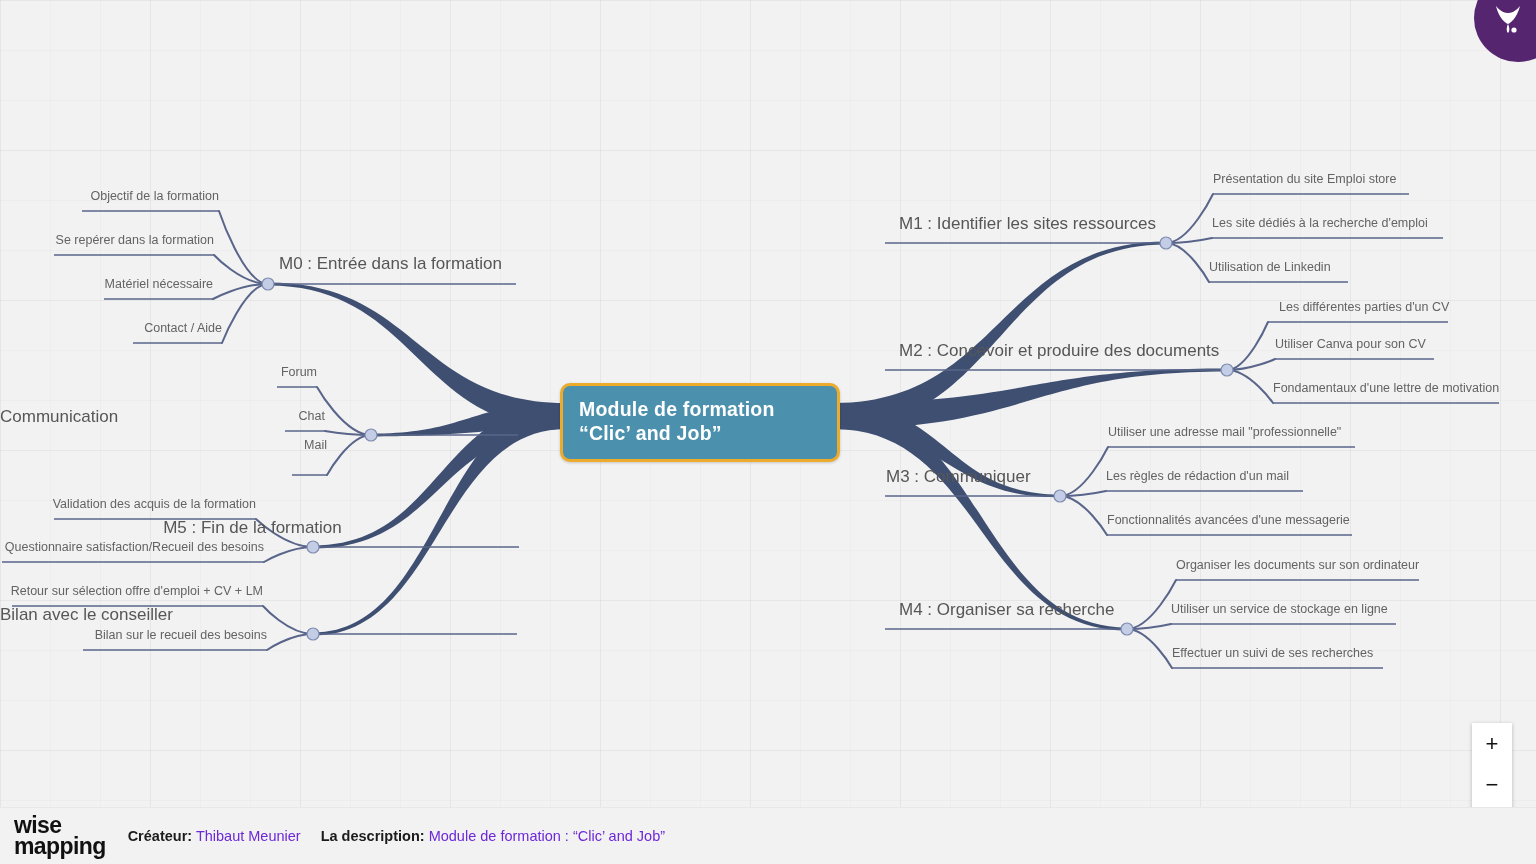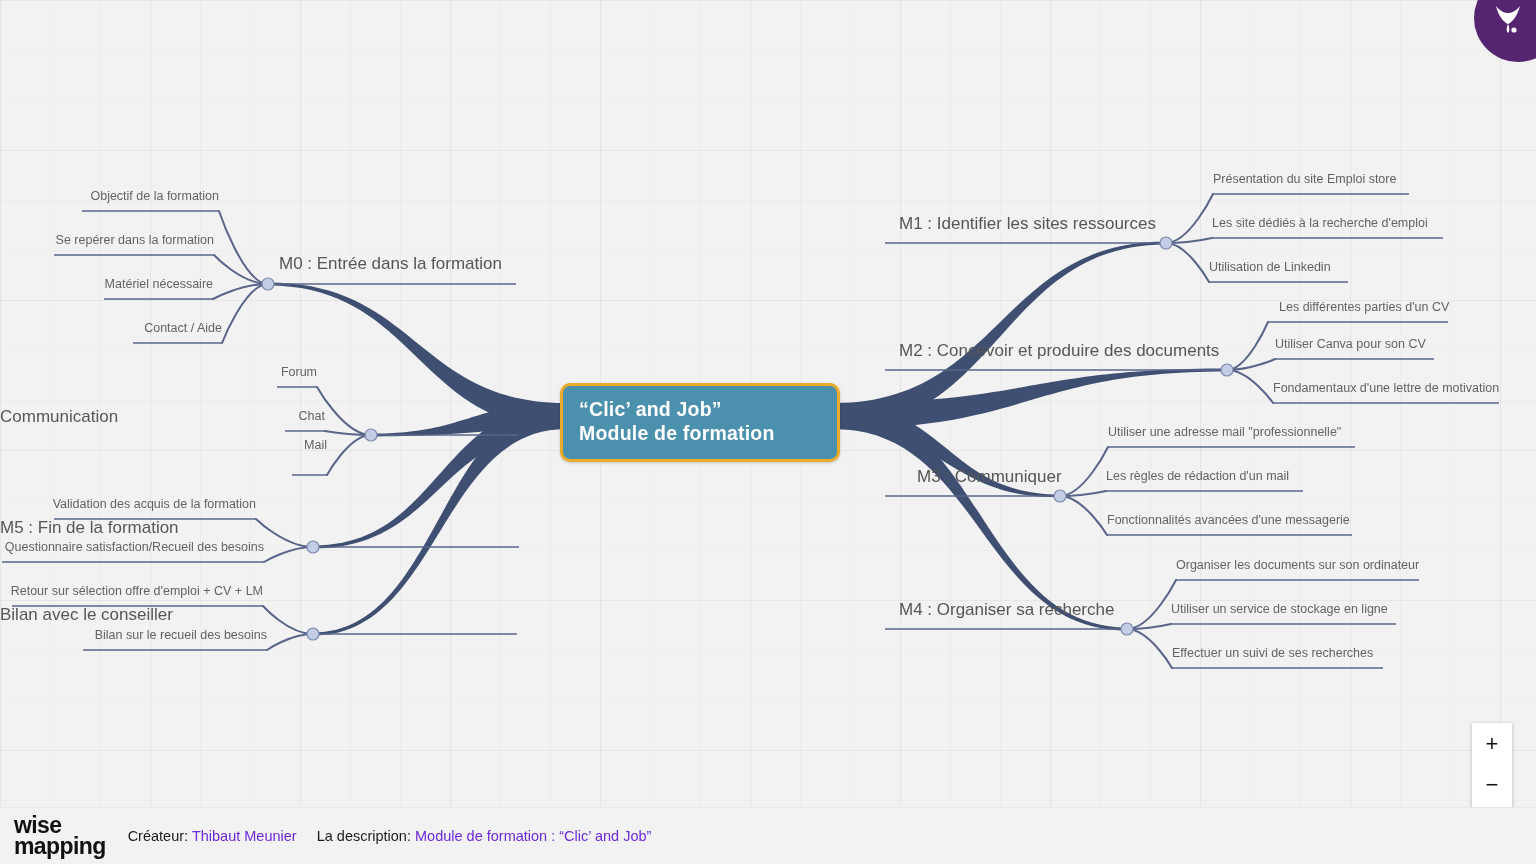--- a/index.html
+++ b/index.html
@@ -61,21 +61,21 @@
     font-size:14.5px;color:#5a5a5a;
     border-top:1px solid rgba(0,0,0,.04);
   }
   #logo{
     margin-left:14px;margin-right:22px;
     font-weight:bold;font-size:23px;color:#111;
     line-height:.92;letter-spacing:-0.6px;
   }
   #logo .l2{display:block;}
   .foot-field{margin-right:20px;}
-  .foot-label{font-weight:normal;color:#1b1b1b;}
+  .foot-label{font-weight:bold;color:#1b1b1b;}
   .foot-val{color:#6d28d9;}
 
   
   #zoomctl{
     position:absolute;right:24px;bottom:18px;
     width:40px;background:#fff;
     box-shadow:0 1px 4px rgba(0,0,0,.25);
     display:flex;flex-direction:column;
   }
   #zoomctl .zbtn{
@@ -171,49 +171,49 @@
         <circle cx="313" cy="547" r="6" fill="#c3cde6" stroke="#7f8cb0" stroke-width="1.2"></circle>
         <circle cx="313" cy="634" r="6" fill="#c3cde6" stroke="#7f8cb0" stroke-width="1.2"></circle>
         <circle cx="1166" cy="243" r="6" fill="#c3cde6" stroke="#7f8cb0" stroke-width="1.2"></circle>
         <circle cx="1227" cy="370" r="6" fill="#c3cde6" stroke="#7f8cb0" stroke-width="1.2"></circle>
         <circle cx="1060" cy="496" r="6" fill="#c3cde6" stroke="#7f8cb0" stroke-width="1.2"></circle>
         <circle cx="1127" cy="629" r="6" fill="#c3cde6" stroke="#7f8cb0" stroke-width="1.2"></circle>
       </g>
   </svg>
 
   <div class="central" id="central-node" style="left:560px;top:383px;width:280px;">
+    <div>Module de formation</div>
     <div>“Clic’ and Job”</div>
-    <div>Module de formation</div>
   </div>
 
   <div id="topics">
       <div class="node main-topic" style="top: 254px; left: 0px; width: 502px; text-align: right; padding-right: 0px; box-sizing: border-box;">M0 : Entrée dans la formation</div>
       <div class="node leaf-topic" style="top: 189px; left: 0px; width: 219px; text-align: right; box-sizing: border-box;">Objectif de la formation</div>
       <div class="node leaf-topic" style="top: 233px; left: 0px; width: 214px; text-align: right; box-sizing: border-box;">Se repérer dans la formation</div>
       <div class="node leaf-topic" style="top: 277px; left: 0px; width: 213px; text-align: right; box-sizing: border-box;">Matériel nécessaire</div>
       <div class="node leaf-topic" style="top: 321px; left: 0px; width: 222px; text-align: right; box-sizing: border-box;">Contact / Aide</div>
       <div class="node main-topic" style="top: 407px; left: 0px; width: 504px; text-align: left; padding-right: 0px; box-sizing: border-box;">Communication</div>
       <div class="node leaf-topic" style="top: 365px; left: 0px; width: 317px; text-align: right; box-sizing: border-box;">Forum</div>
       <div class="node leaf-topic" style="top: 409px; left: 0px; width: 325px; text-align: right; box-sizing: border-box;">Chat</div>
       <div class="node leaf-topic" style="top: 438px; left: 0px; width: 327px; text-align: right; box-sizing: border-box;">Mail</div>
-      <div class="node main-topic" style="top: 518px; left: 0px; width: 505px; text-align: left; padding-right: 0px; box-sizing: border-box;">M5 : Fin de la formation</div>
+      <div class="node main-topic" style="top: 518px; left: 0px; width: 505px; text-align: center; padding-right: 0px; box-sizing: border-box;">M5 : Fin de la formation</div>
       <div class="node leaf-topic" style="top: 497px; left: 0px; width: 256px; text-align: right; box-sizing: border-box;">Validation des acquis de la formation</div>
       <div class="node leaf-topic" style="top: 540px; left: 0px; width: 264px; text-align: right; box-sizing: border-box;">Questionnaire satisfaction/Recueil des besoins</div>
       <div class="node main-topic" style="top: 605px; left: 0px; width: 503px; text-align: left; padding-right: 0px; box-sizing: border-box;">Bilan avec le conseiller</div>
       <div class="node leaf-topic" style="top: 584px; left: 0px; width: 263px; text-align: right; box-sizing: border-box;">Retour sur sélection offre d'emploi + CV + LM</div>
       <div class="node leaf-topic" style="top: 628px; left: 0px; width: 267px; text-align: right; box-sizing: border-box;">Bilan sur le recueil des besoins</div>
       <div class="node main-topic" style="top: 214px; left: 899px;">M1 : Identifier les sites ressources</div>
       <div class="node leaf-topic" style="top: 172px; left: 1213px;">Présentation du site Emploi store</div>
       <div class="node leaf-topic" style="top: 216px; left: 1212px;">Les site dédiés à la recherche d'emploi</div>
       <div class="node leaf-topic" style="top: 260px; left: 1209px;">Utilisation de Linkedin</div>
       <div class="node main-topic" style="top: 341px; left: 899px;">M2 : Concevoir et produire des documents</div>
       <div class="node leaf-topic" style="top: 300px; left: 1268px; margin-left: 11px;">Les différentes parties d'un CV</div>
       <div class="node leaf-topic" style="top: 337px; left: 1275px;">Utiliser Canva pour son CV</div>
       <div class="node leaf-topic" style="top: 381px; left: 1273px;">Fondamentaux d'une lettre de motivation</div>
-      <div class="node main-topic" style="top: 467px; left: 917px;">M3 : Communiquer</div>
+      <div class="node main-topic" style="top: 467px; left: 886px;">M3 : Communiquer</div>
       <div class="node leaf-topic" style="top: 425px; left: 1108px;">Utiliser une adresse mail "professionnelle"</div>
       <div class="node leaf-topic" style="top: 469px; left: 1106px;">Les règles de rédaction d'un mail</div>
       <div class="node leaf-topic" style="top: 513px; left: 1107px;">Fonctionnalités avancées d'une messagerie</div>
       <div class="node main-topic" style="top: 600px; left: 899px;">M4 : Organiser sa recherche</div>
       <div class="node leaf-topic" style="top: 558px; left: 1176px;">Organiser les documents sur son ordinateur</div>
       <div class="node leaf-topic" style="top: 602px; left: 1171px;">Utiliser un service de stockage en ligne</div>
       <div class="node leaf-topic" style="top: 646px; left: 1172px;">Effectuer un suivi de ses recherches</div>
     </div>
 
   <div id="zoomctl">

